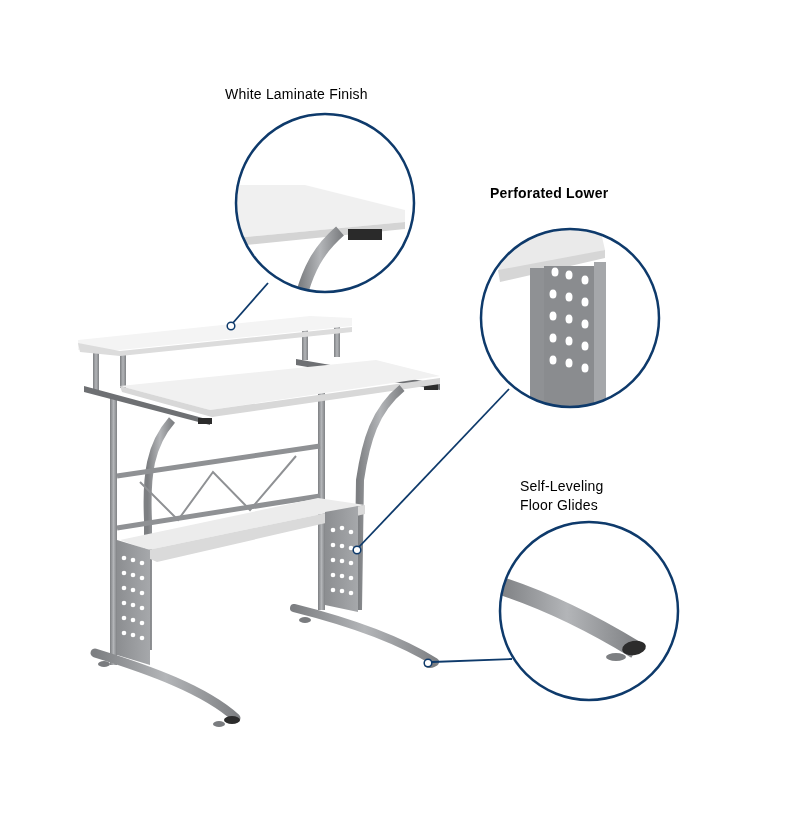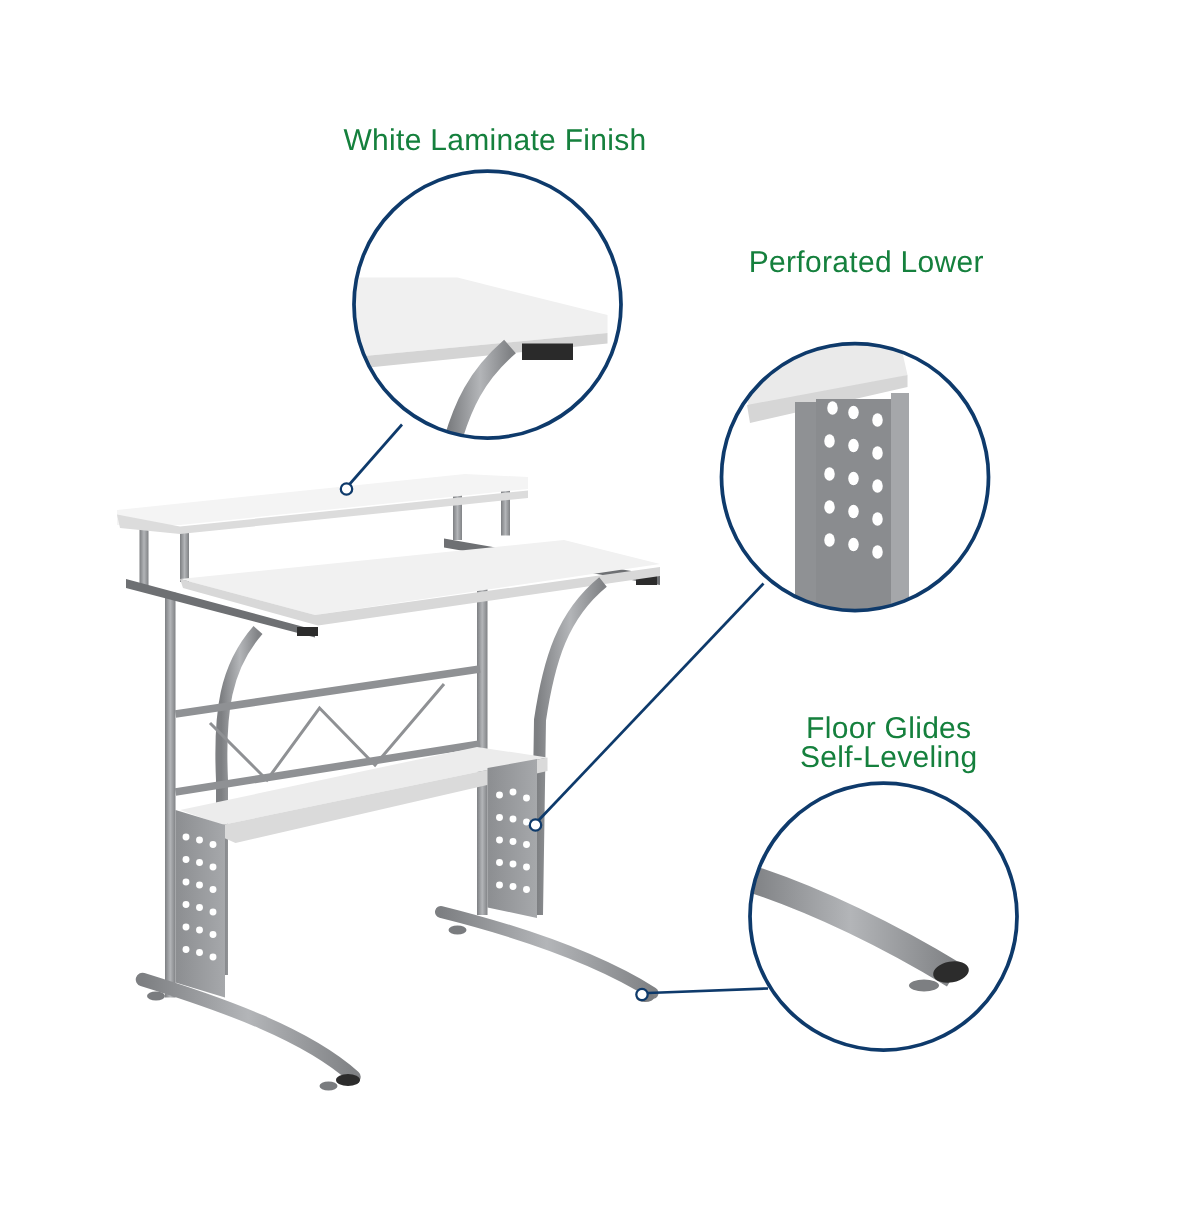--- a/index.html
+++ b/index.html
@@ -1,34 +1,34 @@
 <!DOCTYPE html>
 <html><head>
 <meta charset="utf-8">
 <style>
   html, body { margin:0; padding:0; background:#ffffff; }
   body { width:800px; height:814px; position:relative; overflow:hidden;
          font-family:"Liberation Sans", "DejaVu Sans", sans-serif; }
-  .label { position:absolute; color:#15803d; font-size:20px; line-height:19px;
-           text-align:center; letter-spacing:0.2px; }
+  .label { position:absolute; color:#000000; font-size:14px; line-height:19px;
+           letter-spacing:0.2px; }
   .label div { white-space:nowrap; }
   svg.scene { position:absolute; left:0; top:0; }
 </style>
 </head>
 <body>
 
 <div class="label" style="left:225px; top:85px; width:210px;">
   <div>White Laminate Finish</div>
 </div>
-<div class="label" style="left:490px; top:166px; width:175px;">
+<div class="label" style="left:490px; top:184px; width:175px;font-weight:bold;">
   <div>Perforated Lower</div>
 </div>
 <div class="label" style="left:520px; top:477px; width:145px;">
+  <div>Self-Leveling</div>
   <div>Floor Glides</div>
-  <div>Self-Leveling</div>
 </div>
 
 <svg class="scene" width="800" height="814" viewBox="0 0 800 814">
   <defs>
     <clipPath id="c1">
         <circle cx="325" cy="203" r="89"></circle>
       </clipPath>
     <clipPath id="c2">
         <circle cx="570" cy="318" r="89"></circle>
       </clipPath>

